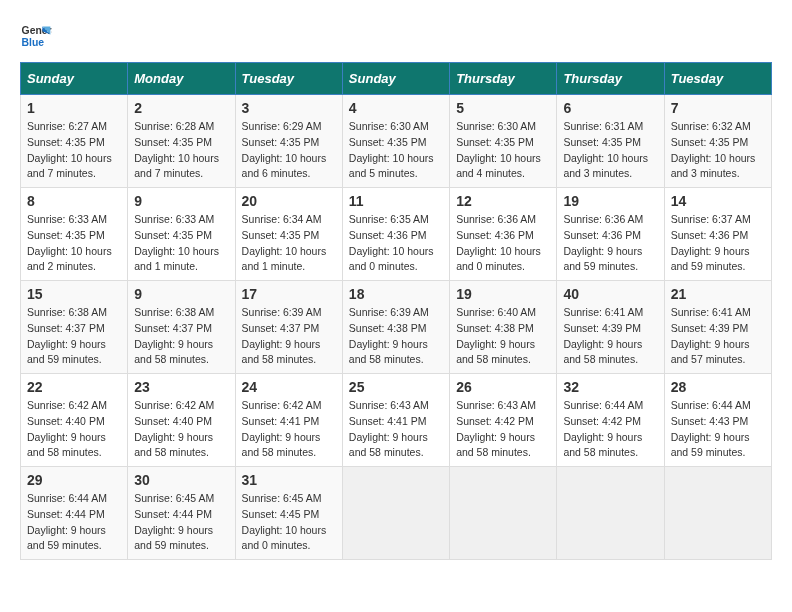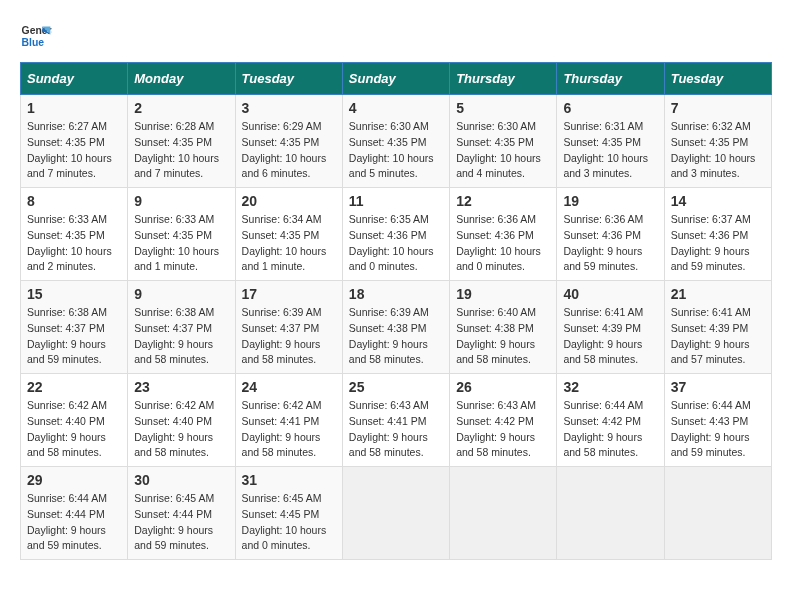--- a/index.html
+++ b/index.html
@@ -231,21 +231,21 @@
       </td>
         <td>
         <span class="day-number">26</span>
         <span class="day-info">Sunrise: 6:43 AM<br>Sunset: 4:42 PM<br>Daylight: 9 hours and 58 minutes.</span>
       </td>
         <td>
         <span class="day-number">32</span>
         <span class="day-info">Sunrise: 6:44 AM<br>Sunset: 4:42 PM<br>Daylight: 9 hours and 58 minutes.</span>
       </td>
         <td>
-        <span class="day-number">37</span>
+        <span class="day-number">28</span>
         <span class="day-info">Sunrise: 6:44 AM<br>Sunset: 4:43 PM<br>Daylight: 9 hours and 59 minutes.</span>
       </td>
       </tr>
       <tr>
         <td>
         <span class="day-number">29</span>
         <span class="day-info">Sunrise: 6:44 AM<br>Sunset: 4:44 PM<br>Daylight: 9 hours and 59 minutes.</span>
       </td>
         <td>
         <span class="day-number">30</span>

